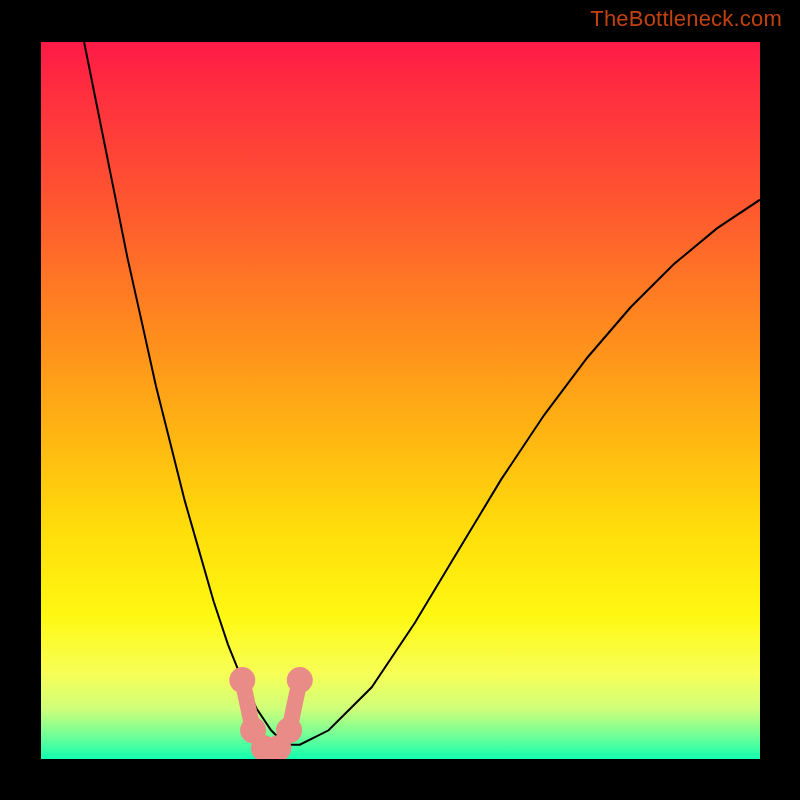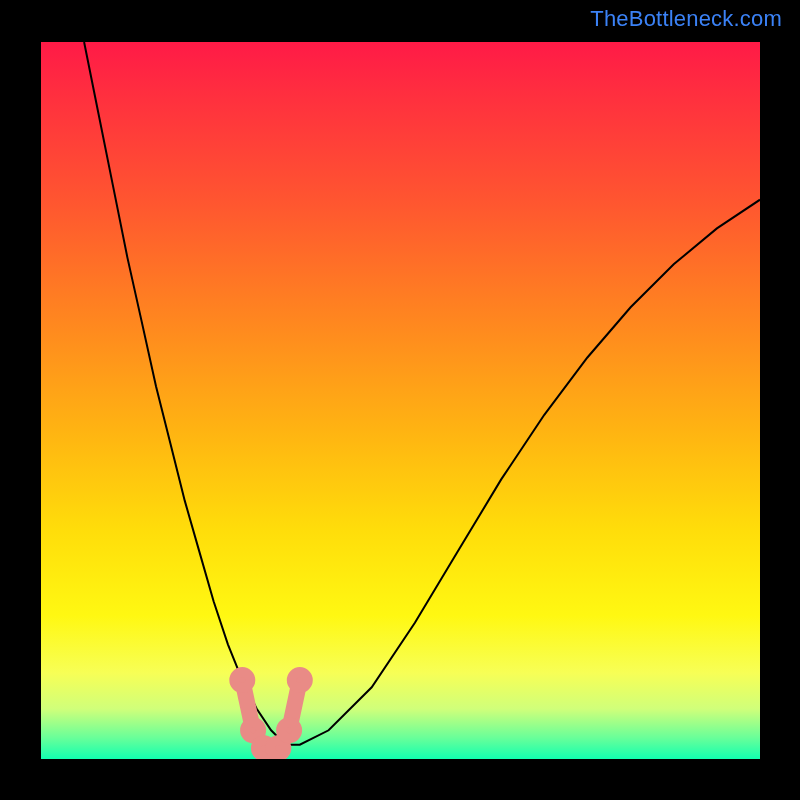--- a/index.html
+++ b/index.html
@@ -29,21 +29,21 @@
       #f7ff56 88%,
       #d0ff7a 93%,
       #6aff99 97%,
       #12ffb0 100%
     );
   }
   .watermark {
     position: absolute;
     top: 6px;
     right: 18px;
-    color: #3b82f6;
+    color: #c2410c;
     font-size: 22px;
     font-weight: 500;
     letter-spacing: 0.2px;
     user-select: none;
   }
   svg.curve {
     position: absolute;
     left: 0;
     top: 0;
     width: 719px;

